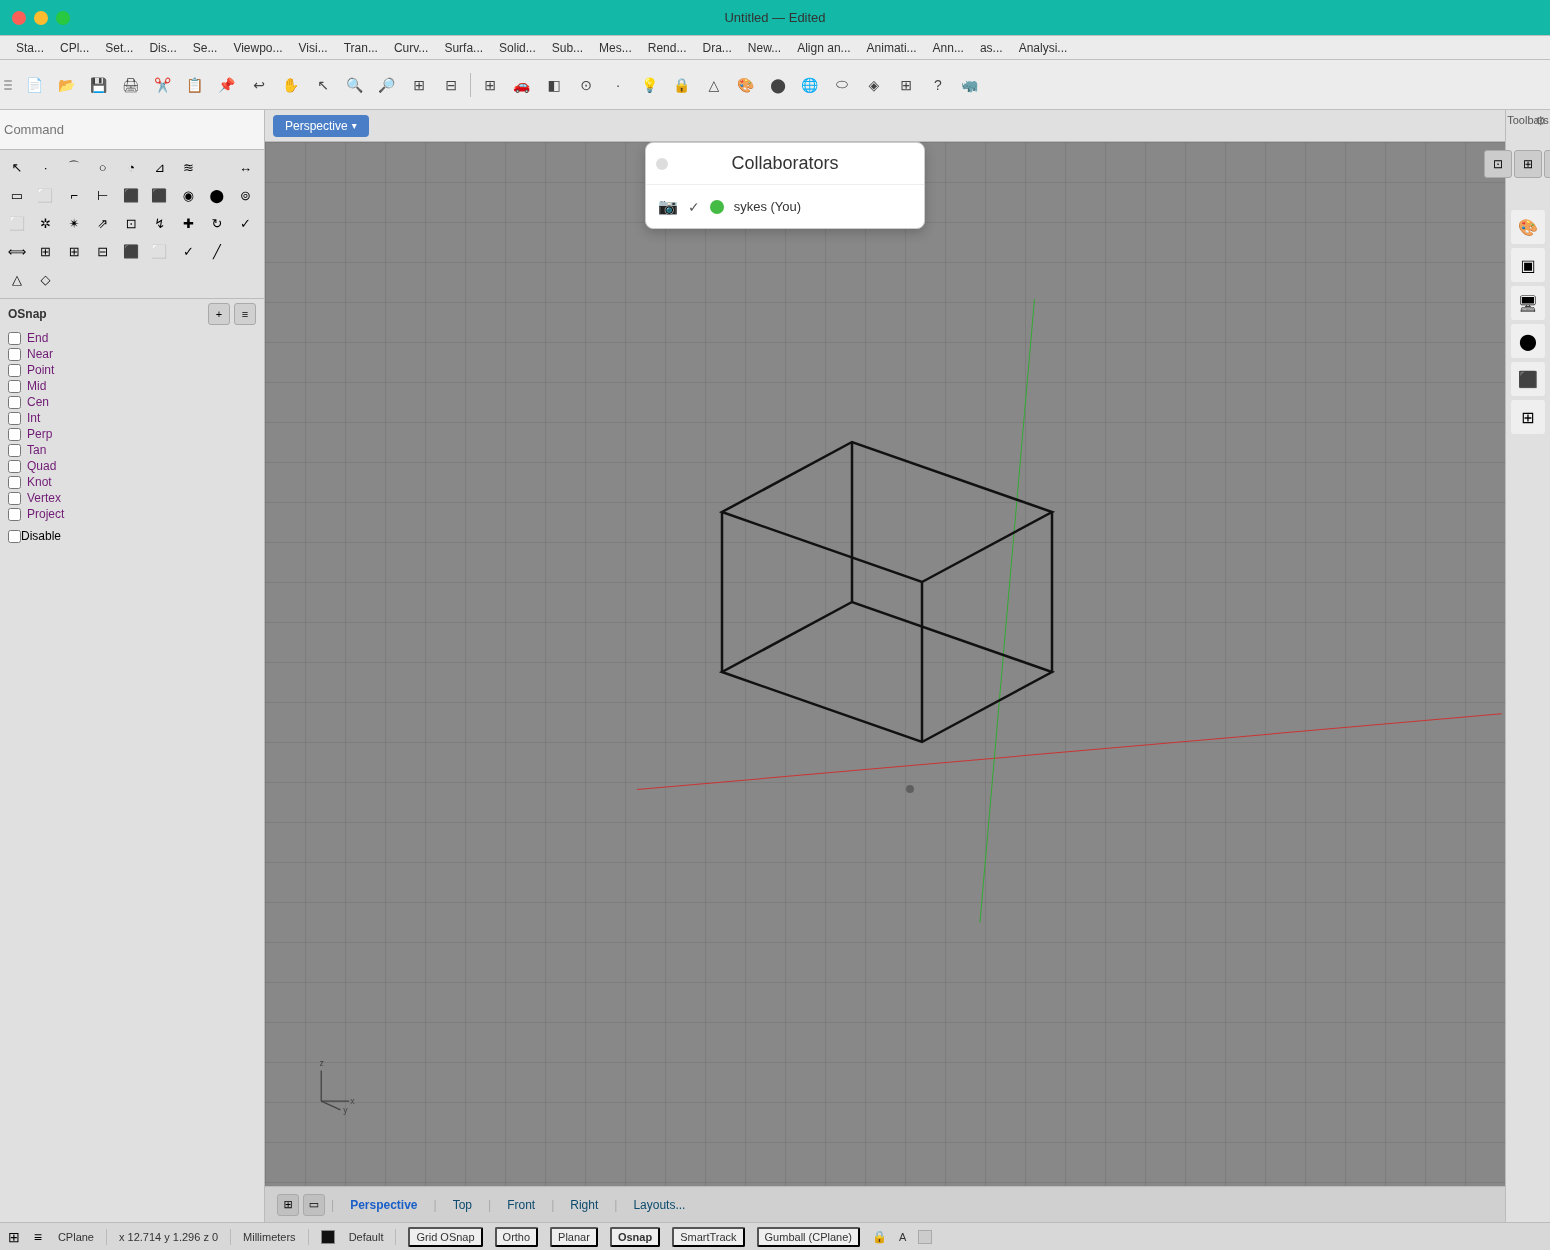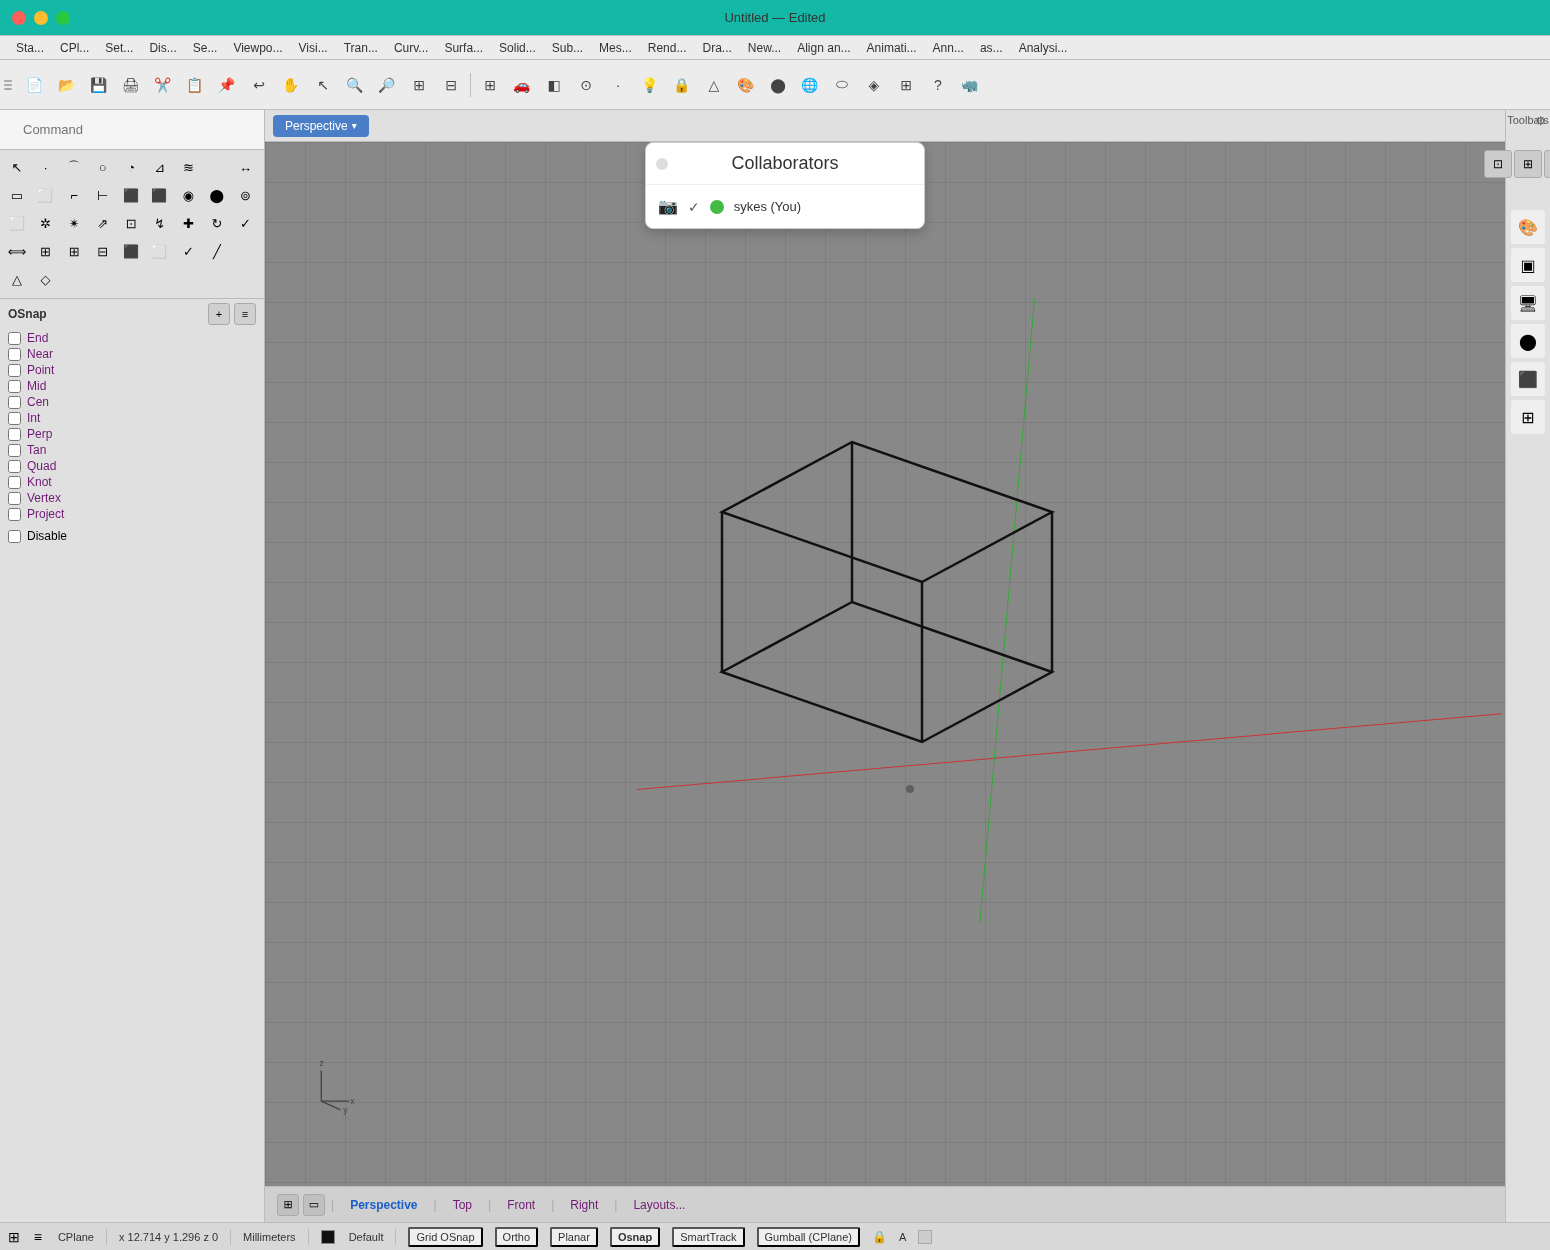--- a/index.html
+++ b/index.html
@@ -23,37 +23,37 @@
     .toolbar-btn { width: 30px; height: 30px; background: transparent; border: 1px solid transparent; border-radius: 3px; cursor: pointer; display: flex; align-items: center; justify-content: center; font-size: 14px; color: #444; }
     .toolbar-separator { width: 1px; height: 24px; background: #bbb; margin: 0 2px; }
     .toolbar-drag { width: 10px; height: 30px; display: flex; flex-direction: column; justify-content: center; gap: 2px; margin-right: 4px; }
     .toolbar-drag span { width: 8px; height: 2px; background: #aaa; border-radius: 1px; }
 
     
     .main-area { flex: 1; display: flex; flex-direction: row; min-height: 0; }
 
     
     .left-sidebar { width: 265px; background: #e0e0e0; display: flex; flex-direction: column; border-right: 1px solid #bbb; flex-shrink: 0; }
-    .command-input { height: 40px; background: #f5f5f5; border-bottom: 1px solid #bbb; display: flex; padding: 0 23px; }
+    .command-input { height: 40px; background: #f5f5f5; border-bottom: 1px solid #bbb; display: flex; padding: 0 4px; }
     .command-input input { width: 100%; background: transparent; border: none; outline: none; font-size: 13px; color: #333; }
 
     .tool-panel { padding: 4px; }
     .tool-grid { display: grid; grid-template-columns: repeat(9, 1fr); gap: 1px; }
     .tool-btn { width: 26px; height: 26px; background: transparent; border: 1px solid transparent; border-radius: 2px; cursor: pointer; display: flex; align-items: center; justify-content: center; font-size: 13px; }
 
     
     .osnap-panel { border-top: 1px solid #bbb; padding: 4px 8px; }
     .osnap-header { display: flex; align-items: center; justify-content: space-between; margin-bottom: 6px; }
     .osnap-title { font-size: 12px; font-weight: 600; color: #333; }
     .osnap-controls { display: flex; gap: 4px; }
     .osnap-btn { width: 22px; height: 22px; background: #d0d0d0; border: 1px solid #aaa; border-radius: 3px; cursor: pointer; display: flex; align-items: center; justify-content: center; font-size: 11px; }
     .osnap-checkbox-row { display: flex; align-items: center; gap: 6px; margin: 2px 0; cursor: pointer; }
     .osnap-checkbox-row input[type=checkbox] { width: 13px; height: 13px; }
     .osnap-checkbox-row label { font-size: 12px; color: #701a75; cursor: pointer; }
-    .osnap-disable-row { display: flex; align-items: center; gap: 6px; margin-top: 8px; cursor: pointer; }
+    .osnap-disable-row { display: flex; align-items: center; margin-top: 8px; cursor: pointer; }
 
     
     .viewport-area { flex: 1; display: flex; flex-direction: column; position: relative; background: #888; }
     .viewport-header { height: 32px; background: #e0e0e0; display: flex; align-items: center; padding: 0 8px; border-bottom: 1px solid #bbb; flex-shrink: 0; }
     .viewport-tab { background: #4a7ec7; color: white; padding: 4px 12px; border-radius: 4px; font-size: 12px; font-weight: 500; display: flex; align-items: center; gap: 4px; cursor: pointer; }
     .viewport-tab-arrow { font-size: 10px; }
     .viewport-canvas { flex: 1; position: relative; overflow: hidden; }
 
     
     .viewport-3d { width: 100%; height: 100%; background: #888; position: relative; }
@@ -86,21 +86,21 @@
     .right-toolbars { width: 45px; background: #e0e0e0; border-left: 1px solid #bbb; display: flex; flex-direction: column; align-items: center; padding: 4px 2px; gap: 20px; position: relative; flex-shrink: 0; }
     .right-toolbars-header { font-size: 11px; color: #555; margin-bottom: 4px; }
     .right-toolbar-group { display: flex; gap: 2px; margin-bottom: 4px; }
     .right-toolbar-mini { width: 28px; height: 28px; background: #ccc; border: 1px solid #aaa; border-radius: 3px; cursor: pointer; display: flex; align-items: center; justify-content: center; font-size: 12px; }
     .gear-btn { position: absolute; top: 4px; right: 4px; font-size: 12px; cursor: pointer; color: #666; }
     .right-panel-icons { display: flex; flex-direction: column; gap: 4px; margin-top: 8px; }
     .right-panel-icon { width: 34px; height: 34px; border-radius: 3px; display: flex; align-items: center; justify-content: center; font-size: 16px; cursor: pointer; border: 1px solid transparent; }
 
     
     .viewport-tabs { height: 36px; background: #d0d0d0; display: flex; align-items: center; padding: 0 12px; border-top: 1px solid #bbb; gap: 4px; flex-shrink: 0; }
-    .view-tab { padding: 4px 10px; font-size: 12px; color: #701a75; cursor: pointer; border-radius: 3px; }
+    .view-tab { padding: 4px 10px; font-size: 12px; color: #0c4a6e; cursor: pointer; border-radius: 3px; }
     .view-tab.active { color: #1a5fc8; font-weight: 600; }
     .view-sep { color: #aaa; margin: 0 2px; }
     .view-grid-btn { width: 22px; height: 22px; background: #c0c0c0; border: 1px solid #aaa; border-radius: 3px; cursor: pointer; display: flex; align-items: center; justify-content: center; font-size: 11px; }
 
     
     .statusbar { height: 28px; background: #d8d8d8; border-top: 1px solid #bbb; display: flex; align-items: center; padding: 0 8px; gap: 12px; flex-shrink: 0; }
     .status-item { font-size: 11px; color: #333; }
     .status-divider { width: 1px; height: 16px; background: #bbb; }
     .status-btn { font-size: 11px; color: #333; cursor: pointer; padding: 2px 6px; border-radius: 2px; }
     .status-btn.active { font-weight: 600; }

